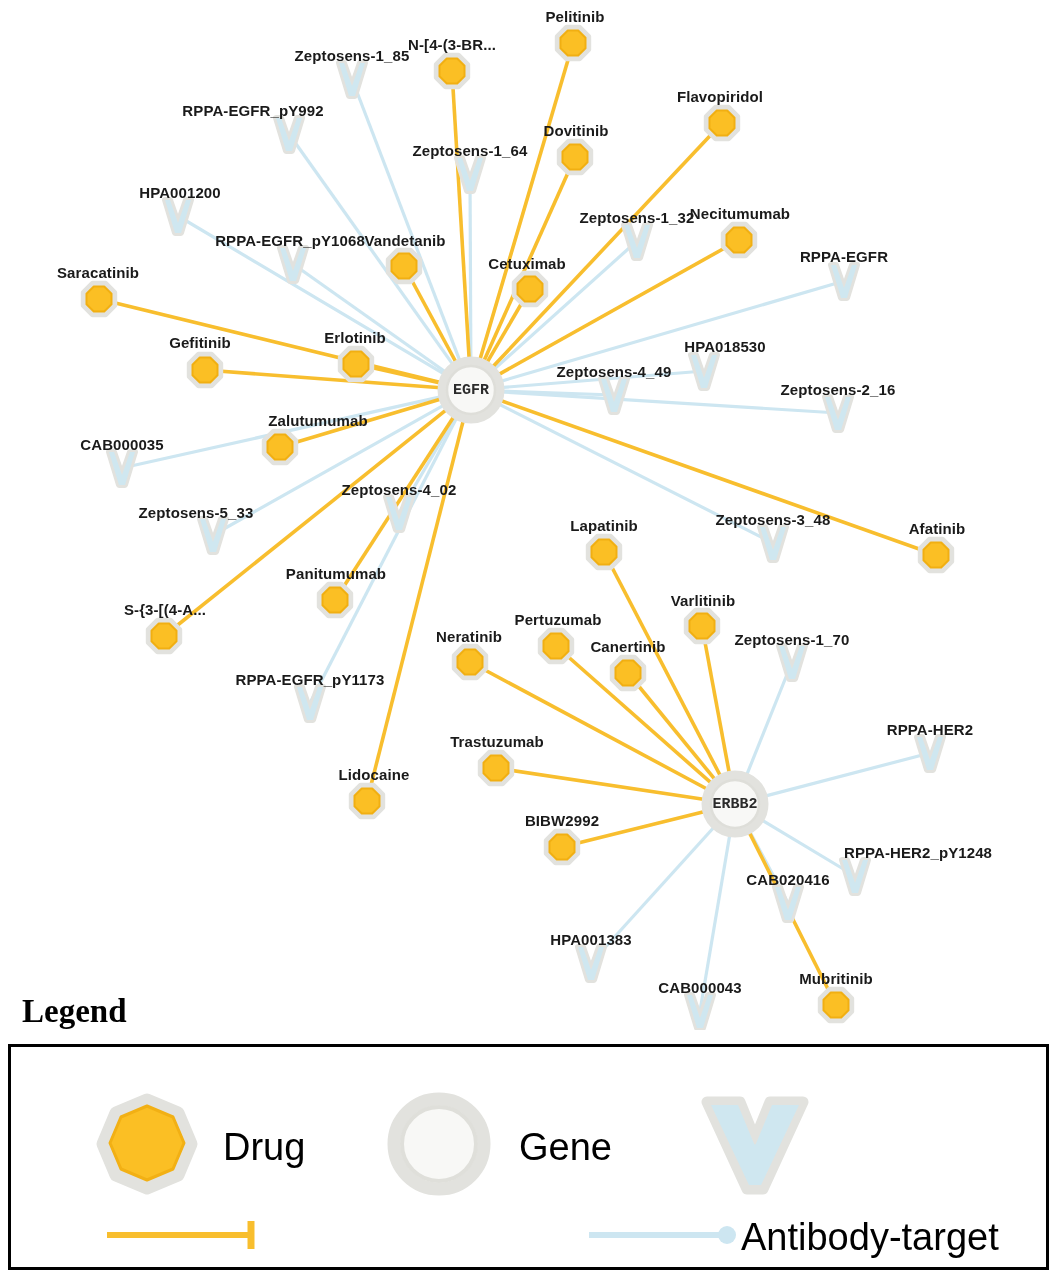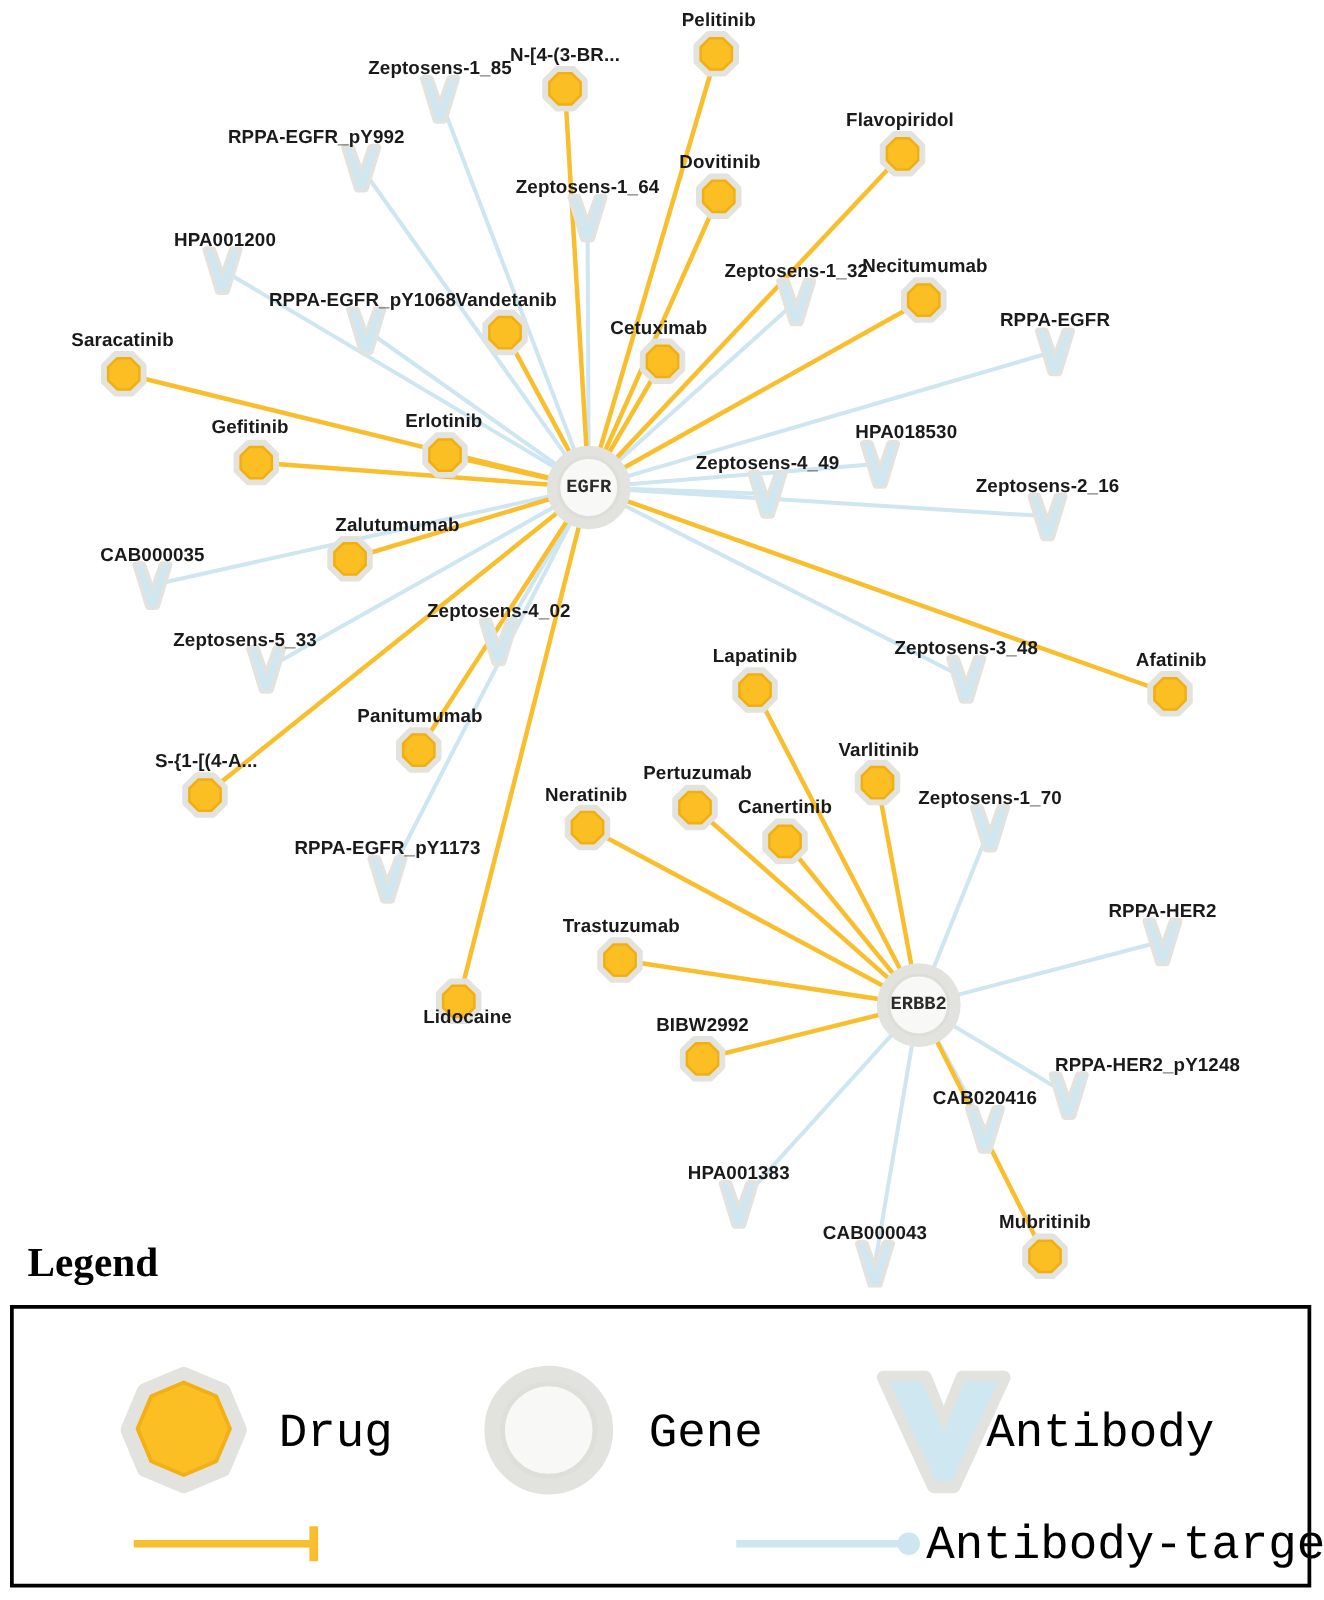--- a/index.html
+++ b/index.html
@@ -36,21 +36,21 @@
   #legend-box{
     position:absolute;
     left:8px; top:1044px;
     width:1041px; height:226px;
     border:3px solid #000;
     background:#fff;
     box-sizing:border-box;
   }
   .legtxt{
     position:absolute;
-    font-family:Liberation Mono, monospace;
+    font-family:Liberation Sans, sans-serif;
     font-size:38px;
     color:#000;
     white-space:nowrap;
     transform:translateY(-50%);
   }
 </style>
 </head>
 <body>
 
 <div id="wrap">
@@ -347,26 +347,26 @@
       <div class="nodelabel" style="left: 405px; top: 240px;">Vandetanib</div>
       <div class="nodelabel" style="left: 527px; top: 263px;">Cetuximab</div>
       <div class="nodelabel" style="left: 98px; top: 272px;">Saracatinib</div>
       <div class="nodelabel" style="left: 355px; top: 337px;">Erlotinib</div>
       <div class="nodelabel" style="left: 200px; top: 342px;">Gefitinib</div>
       <div class="nodelabel" style="left: 281px; top: 420px; margin-left: 37px;">Zalutumumab</div>
       <div class="nodelabel" style="left: 937px; top: 528px;">Afatinib</div>
       <div class="nodelabel" style="left: 604px; top: 525px;">Lapatinib</div>
       <div class="nodelabel" style="left: 703px; top: 600px;">Varlitinib</div>
       <div class="nodelabel" style="left: 336px; top: 573px;">Panitumumab</div>
-      <div class="nodelabel" style="left: 165px; top: 609px;">S-{1-[(4-A...</div>
+      <div class="nodelabel" style="left: 165px; top: 609px;">S-{3-[(4-A...</div>
       <div class="nodelabel" style="left: 558px; top: 619px;">Pertuzumab</div>
       <div class="nodelabel" style="left: 469px; top: 636px;">Neratinib</div>
       <div class="nodelabel" style="left: 628px; top: 646px;">Canertinib</div>
       <div class="nodelabel" style="left: 497px; top: 741px;">Trastuzumab</div>
-      <div class="nodelabel" style="left: 367px; top: 814px; padding-left: 14px;">Lidocaine</div>
+      <div class="nodelabel" style="left: 367px; top: 774px; padding-left: 14px;">Lidocaine</div>
       <div class="nodelabel" style="left: 562px; top: 820px;">BIBW2992</div>
       <div class="nodelabel" style="left: 836px; top: 978px;">Mubritinib</div>
       <div class="genelabel" style="left: 471px; top: 390px;">EGFR</div>
       <div class="genelabel" style="left: 735px; top: 804px;">ERBB2</div>
     </div>
 
   <div id="legend-title">Legend</div>
 
   <div id="legend-box">
     <svg viewBox="0 0 1041 226" width="1041" height="226">
@@ -391,16 +391,15 @@
         <line x1="240" y1="174" x2="240" y2="202" stroke="#F8BE2E" stroke-width="7"></line>
       </g>
 
       <g>
         <line x1="578" y1="188" x2="712" y2="188" stroke="#CDE6F1" stroke-width="6"></line>
         <circle cx="716" cy="188" r="9" fill="#CDE6F1"></circle>
       </g>
     </svg>
     <div class="legtxt" style="left:212px;top:100px;">Drug</div>
     <div class="legtxt" style="left:508px;top:100px;">Gene</div>
-    <div class="legtxt" style="left:778px;top:100px;">Antibody</div>
     <div class="legtxt" style="left:730px;top:190px;">Antibody-target</div>
   </div>
 </div>
 
 </body></html>

